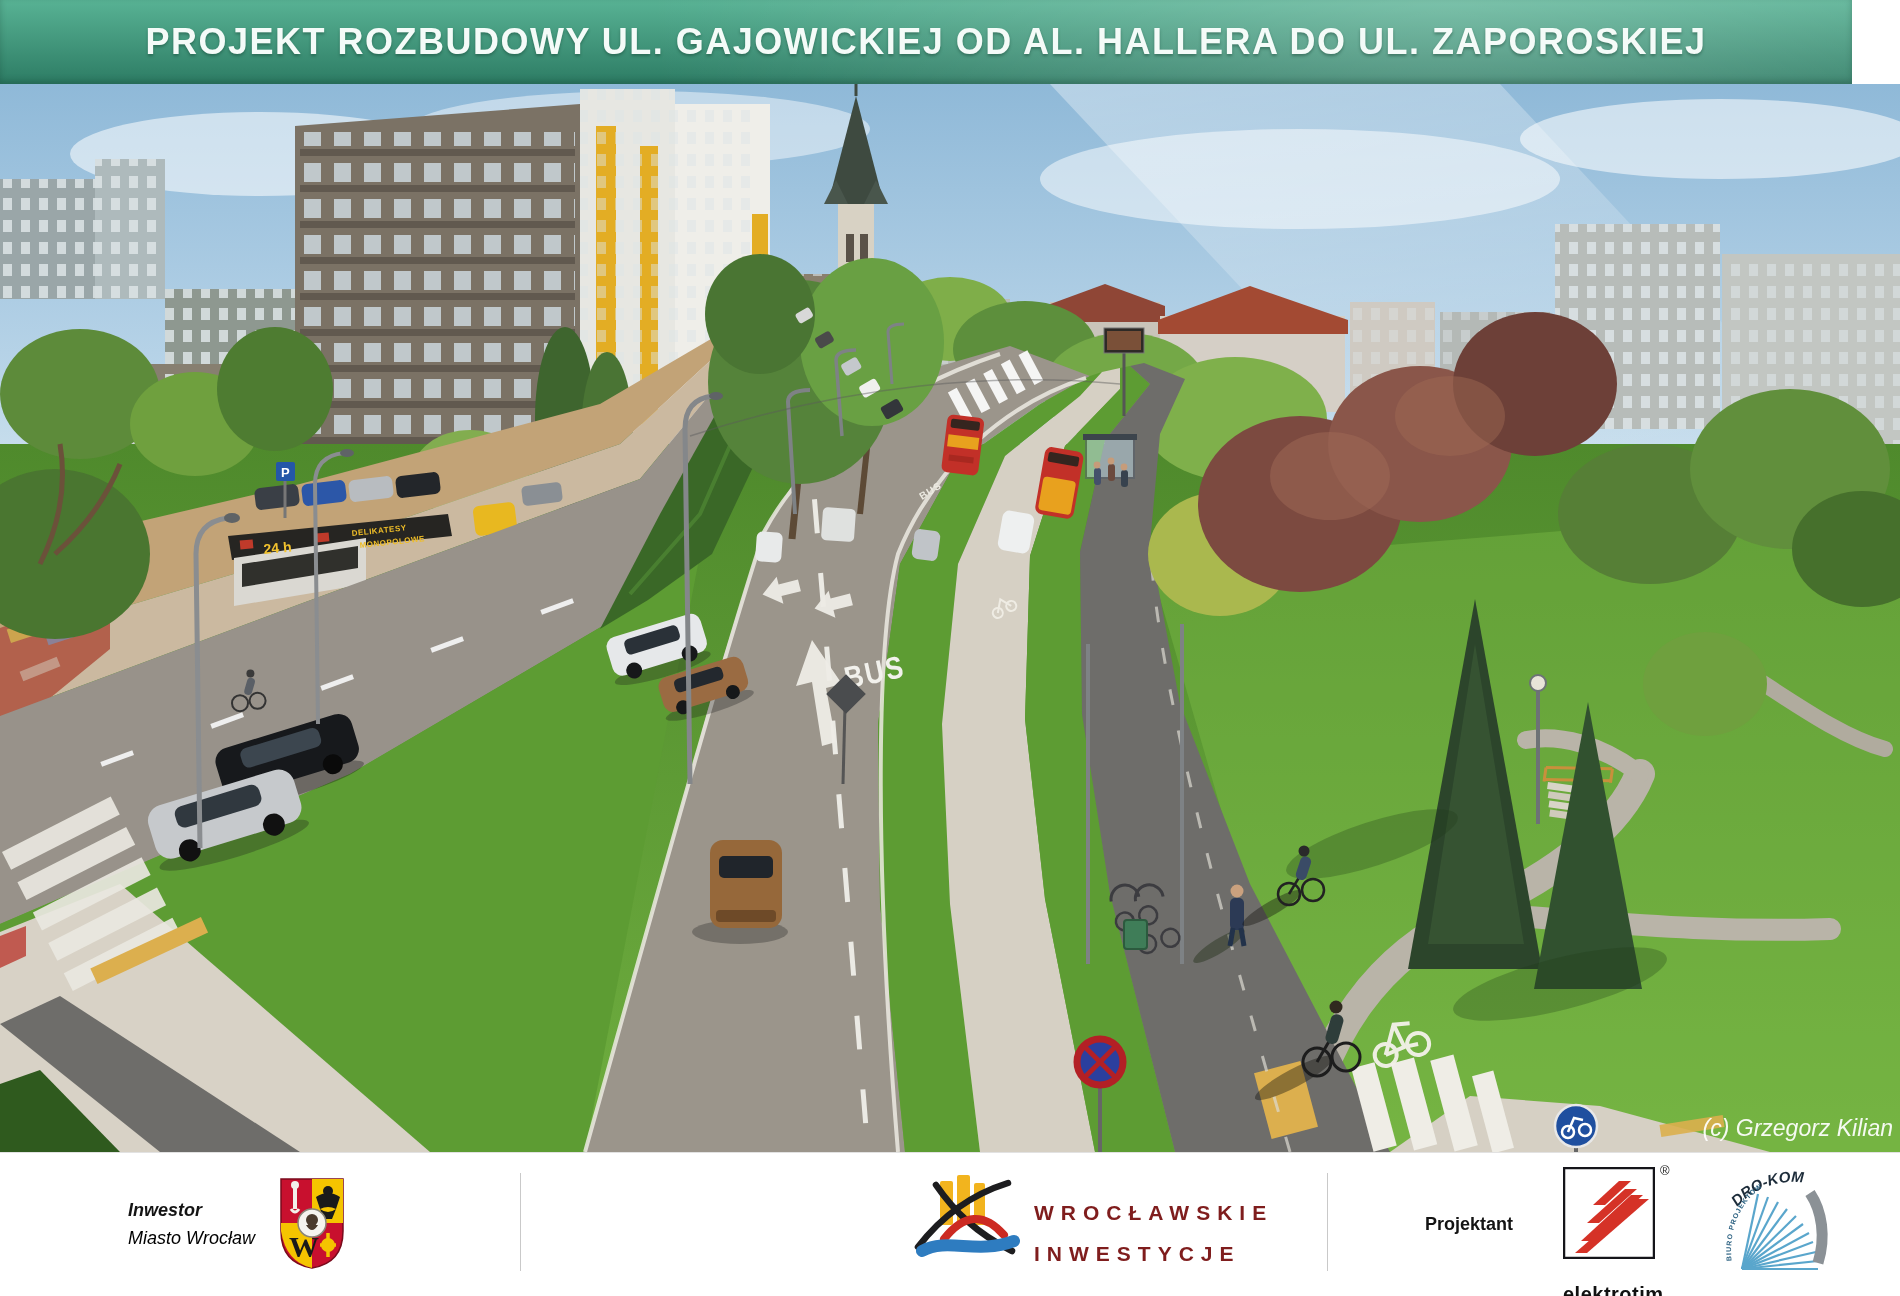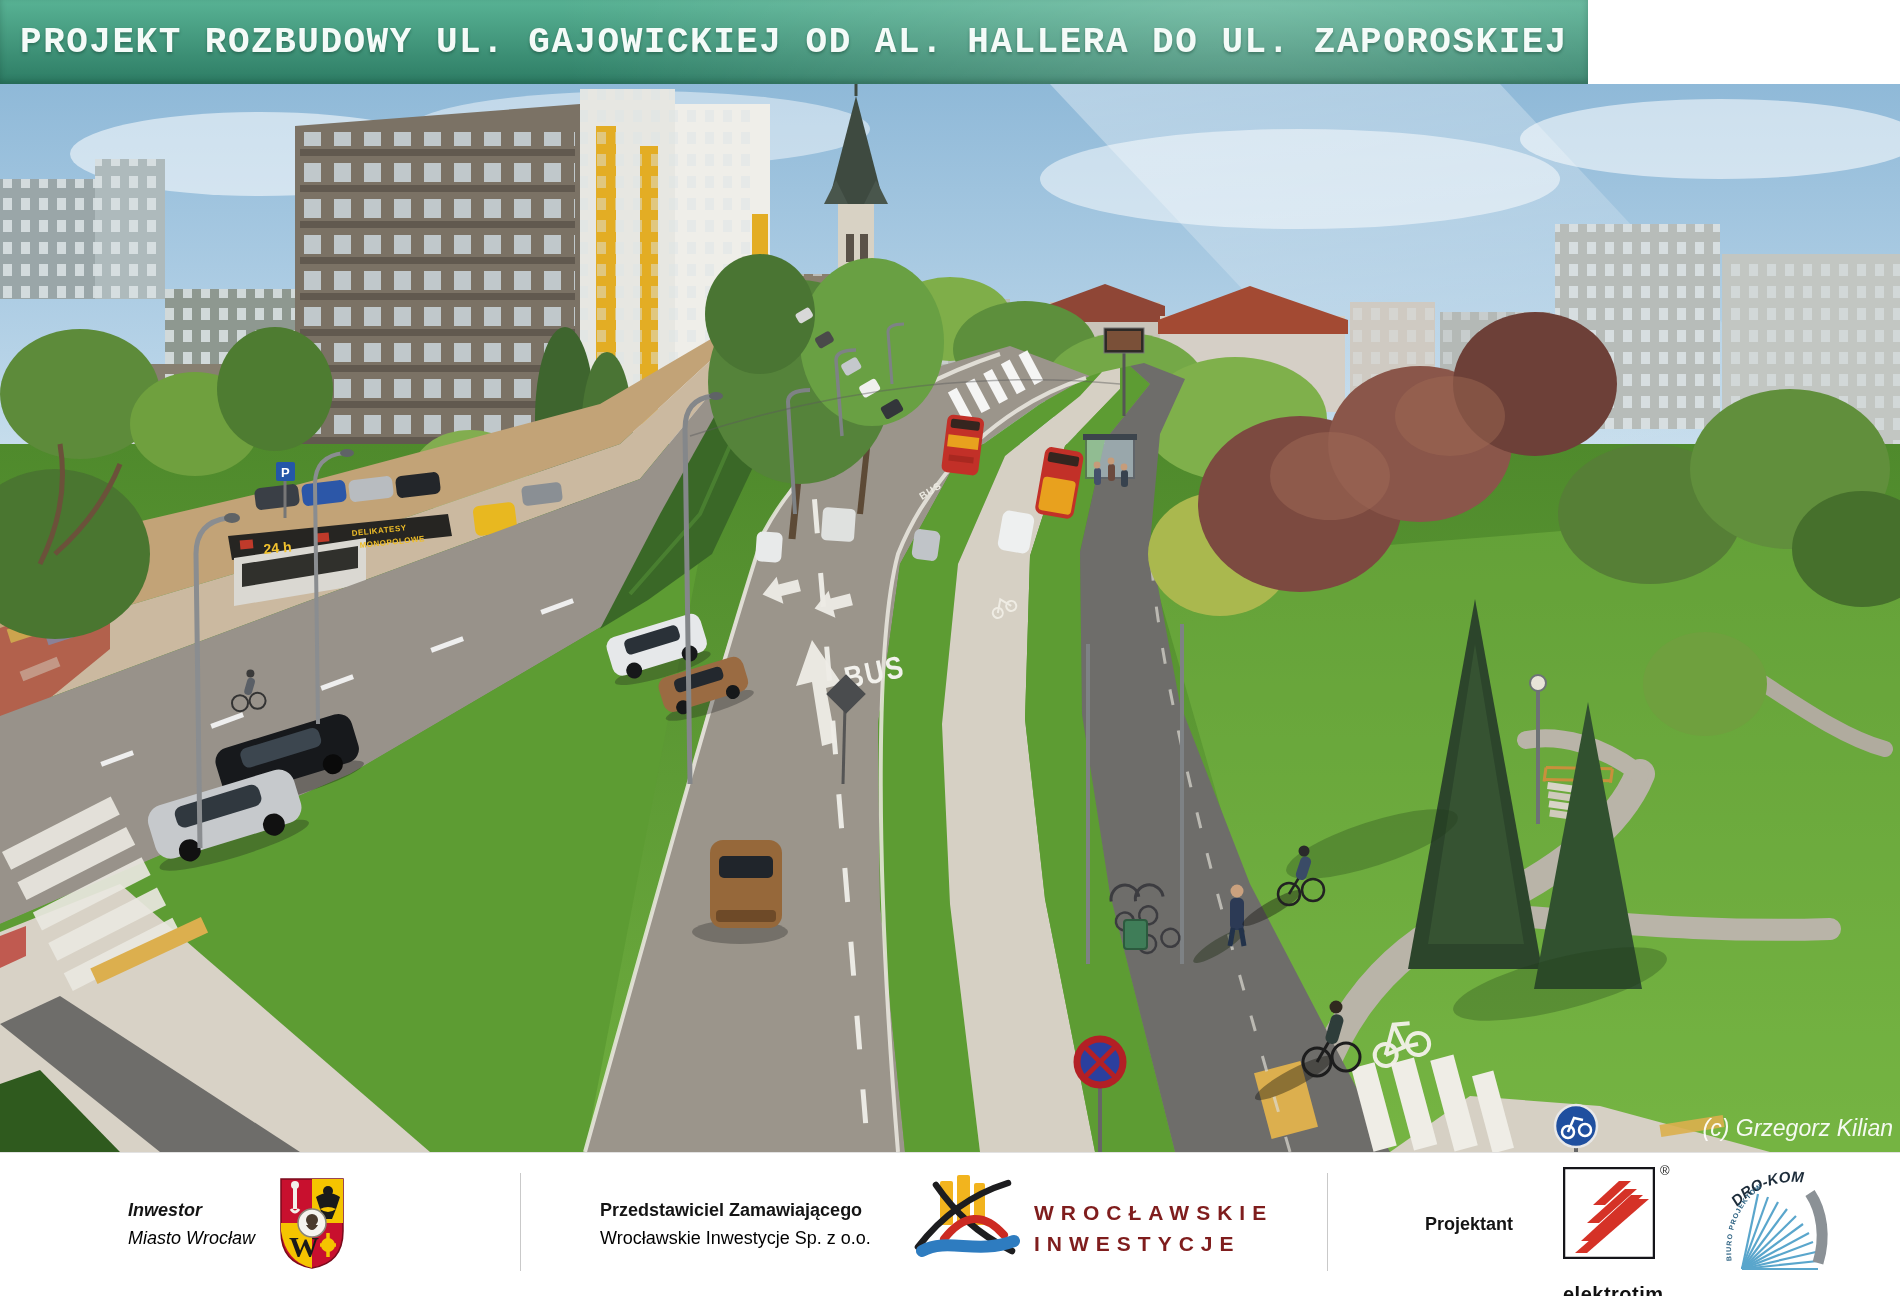--- a/index.html
+++ b/index.html
@@ -1,23 +1,23 @@
 <!DOCTYPE html>
 <html><head>
 <meta charset="utf-8">
 <style>
   html,body{margin:0;padding:0;background:#222;}
   .poster{position:relative;width:1900px;height:1296px;overflow:hidden;background:#fff;
           font-family:"Liberation Sans",sans-serif;}
   
-  .banner{position:absolute;left:0;top:0;width:1588px;height:84px;
+  .banner{position:absolute;left:0;top:0;width:1852px;height:84px;
           background:radial-gradient(circle at 78% -40%,rgba(255,255,255,.22),rgba(255,255,255,0) 55%),
                      linear-gradient(#58b294,#2d7c64);
           display:flex;align-items:center;justify-content:center;
-          box-shadow:inset 0 -3px 6px rgba(10,40,30,.25);font-family:Liberation Mono, monospace;}
+          box-shadow:inset 0 -3px 6px rgba(10,40,30,.25);}
   .banner h1{margin:0;font-size:36px;font-weight:700;letter-spacing:1.5px;color:#f4fbf8;
              text-shadow:0 2px 3px rgba(15,55,40,.4);white-space:nowrap;}
   
   .scene{position:absolute;left:0;top:84px;width:1900px;height:1068px;background:#9cc3dd;}
   .scene svg{display:block;width:1900px;height:1068px;}
   .credit-text{font-size:23px;font-style:italic;fill:rgba(255,255,255,.93);}
   .bus-big{font-size:26px;font-weight:700;fill:#f2f1ec;letter-spacing:2px;}
   .bus-far{font-size:10px;font-weight:700;fill:#eceae2;letter-spacing:1px;}
   .kiosk-hours{font-size:14px;font-weight:700;fill:#f2c22e;}
   .kiosk-sign{font-size:8px;font-weight:700;fill:#eebd28;letter-spacing:.5px;}
@@ -28,21 +28,21 @@
   .f-value{font-size:18px;color:#000000;line-height:1;margin-top:10px;}
   .f-inv{position:absolute;left:128px;top:48px;font-style:italic;}
   .f-rep{position:absolute;left:600px;top:48px;}
   .f-proj{position:absolute;left:1425px;top:62px;text-align:right;}
   .crest{position:absolute;left:278px;top:22px;}
   .vdiv{position:absolute;top:20px;width:1px;height:98px;background:#c9c9c9;}
   .vdiv1{left:520px;} .vdiv2{left:1327px;}
   .wi-logo{position:absolute;left:908px;top:12px;}
   .wi-text{position:absolute;left:1034px;top:48px;color:#7f1d1d;}
   .wi-line{font-size:21px;font-weight:600;letter-spacing:7px;white-space:nowrap;}
-  .wi-line+.wi-line{margin-top:7px;}
+  .wi-line+.wi-line{margin-top:17px;}
   .ek{position:absolute;left:1563px;top:14px;width:110px;text-align:left;}
   .ek-reg{position:absolute;left:97px;top:-4px;font-size:13px;color:#222;}
   .ek-name{margin-top:20px;font-size:20px;font-weight:600;color:#111;letter-spacing:.5px;text-align:center;width:92px;}
   .drokom{position:absolute;left:1722px;top:8px;}
 </style>
 </head>
 <body>
 
 <div class="poster">
 
@@ -489,24 +489,20 @@
         <circle cx="50" cy="70" r="7" fill="#f5c400"></circle>
         <path d="M50,58 V82 M42,70 H58" stroke="#f5c400" stroke-width="3.5"></path>
       </g>
       <circle cx="34" cy="48" r="14" fill="#f5f3ee" stroke="#8a8578" stroke-width="1.5"></circle>
       <circle cx="34" cy="45" r="6" fill="#4a3a2c"></circle>
       <path d="M28,50 Q34,60 40,50 Z" fill="#4a3a2c"></path>
     </svg>
 
     <div class="vdiv vdiv1"></div>
 
-    <div class="f-rep">
-      <div class="f-label">Przedstawiciel Zamawiającego</div>
-      <div class="f-value">Wrocławskie Inwestycje  Sp. z o.o.</div>
-    </div>
 
     <svg class="wi-logo" width="118" height="104" viewBox="0 0 118 104">
       <rect x="32" y="16" width="13" height="44" rx="2" fill="#f2b41e"></rect>
       <rect x="49" y="10" width="13" height="50" rx="2" fill="#f2b41e"></rect>
       <rect x="66" y="18" width="11" height="42" rx="2" fill="#f2b41e"></rect>
       <path d="M10,82 C36,48 68,28 100,18" stroke="#1d1d1f" stroke-width="6.5" fill="none" stroke-linecap="round"></path>
       <path d="M28,20 C46,46 68,68 104,86" stroke="#1d1d1f" stroke-width="6.5" fill="none" stroke-linecap="round"></path>
       <path d="M36,74 Q66,36 96,70" stroke="#cc2a22" stroke-width="8" fill="none" stroke-linecap="round"></path>
       <path d="M14,86 C40,72 68,90 106,76" stroke="#2e7cc0" stroke-width="12" fill="none" stroke-linecap="round"></path>
     </svg>

